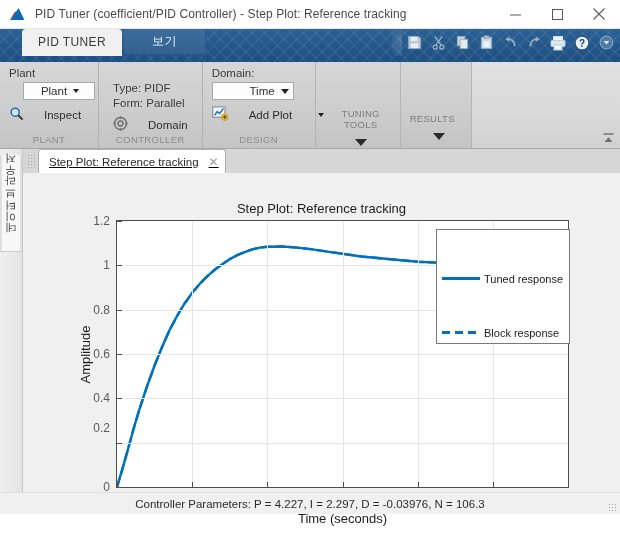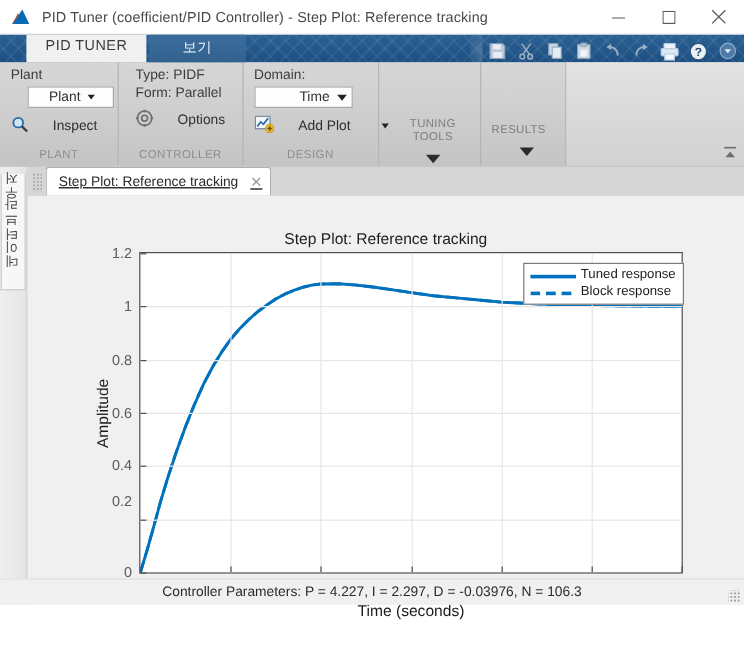--- a/index.html
+++ b/index.html
@@ -57,24 +57,23 @@
   }
   .win-btn {
     width: 42px; height: 28px;
     display: flex; align-items: center; justify-content: center;
     color: #5a5a5a;
   }
   .win-btn svg { display: block; }
 
   
   .ribbon-tabs {
-    height: 23px;
+    height: 33px;
     background: #20558a;
     display: flex;
-    align-items: flex-end;
     position: relative;
     overflow: hidden;
   }
   .ribbon-tabs::before {
     content: "";
     position: absolute;
     left: 0; right: 0; top: 0; bottom: 0;
     background:
       repeating-linear-gradient(135deg, rgba(255,255,255,.055) 0 2px, rgba(0,0,0,0) 2px 9px),
       repeating-linear-gradient(45deg, rgba(255,255,255,.05) 0 2px, rgba(0,0,0,0) 2px 9px),
@@ -175,21 +174,21 @@
     border-left-width: 3.5px; border-right-width: 3.5px; border-top-width: 4.5px;
   }
   .iconbtn {
     display: flex; align-items: center;
     font-size: 11.5px; color: #2f2f2f;
     gap: 20px; cursor: default; white-space: nowrap;
   }
   .plant-combo { width: 72px; align-self: flex-end; justify-content: center; }
   .plant-combo .inner { display:flex; align-items:center; }
   .kv { font-size: 11.5px; color: #3d3d3d; margin-bottom: 3px; white-space: nowrap; }
-  .ctl-group { padding-left: 14px; padding-right: 14px; }
+  .ctl-group { padding-left: 14px; padding-right: 14px; justify-content: center; }
   .tool-group {
     width: 72px;
     justify-content: center;
     align-items: flex-start;
   }
   .tool-group .tlabel {
     font-size: 9.5px; color: #7d7d7d; letter-spacing: .3px;
     text-align: center; margin-top: 38px;
   }
   .tool-group .tcaret {
@@ -338,23 +337,24 @@
     position: absolute;
     left: 319px; top: 8px;
     background: #ffffff;
     border: 1px solid #7a7a7a;
     padding: 3px 6px 4px 5px;
     display: flex; flex-direction: column;
     gap: 2px;
     z-index: 5;
   }
   .legend-row {
-    display: flex; align-items: flex-end;
+    display: flex; align-items: flex-start;
     font-size: 11px; color: #1c1c1c;
     white-space: nowrap;
+    margin-top: 40px;
   }
   .legend-sample { width: 38px; height: 10px; margin-right: 4px; position: relative; }
   .legend-sample .solid {
     position: absolute; left: 0; right: 0; top: 4px;
     height: 2.6px; background: #0072bd;
   }
   .legend-sample .dashed {
     position: absolute; left: 0; right: 0; top: 4px;
     height: 2.6px;
     background-image: linear-gradient(90deg,#0072bd 62%, transparent 62%);
@@ -507,21 +507,21 @@
       <span>
         <svg width="15" height="15" viewBox="0 0 16 16">
             <circle cx="8" cy="8" r="6.4" fill="none" stroke="#6f6f6f" stroke-width="1.5"></circle>
             <circle cx="8" cy="8" r="2.6" fill="none" stroke="#6f6f6f" stroke-width="1.5"></circle>
             <rect x="7.2" y="0.4" width="1.6" height="2.4" fill="#6f6f6f"></rect>
             <rect x="7.2" y="13.2" width="1.6" height="2.4" fill="#6f6f6f"></rect>
             <rect x="0.4" y="7.2" width="2.4" height="1.6" fill="#6f6f6f"></rect>
             <rect x="13.2" y="7.2" width="2.4" height="1.6" fill="#6f6f6f"></rect>
           </svg>
       </span>
-      <span>Options</span>
+      <span>Domain</span>
     </div>
     <div class="glabel">CONTROLLER</div>
   </div>
 
   <div class="rgroup" style="width:100px;">
     <div class="field-label">Domain:</div>
     <div class="combo" style="width:82px;">
       <span>Time</span>
       <span class="caret"></span>
     </div>

